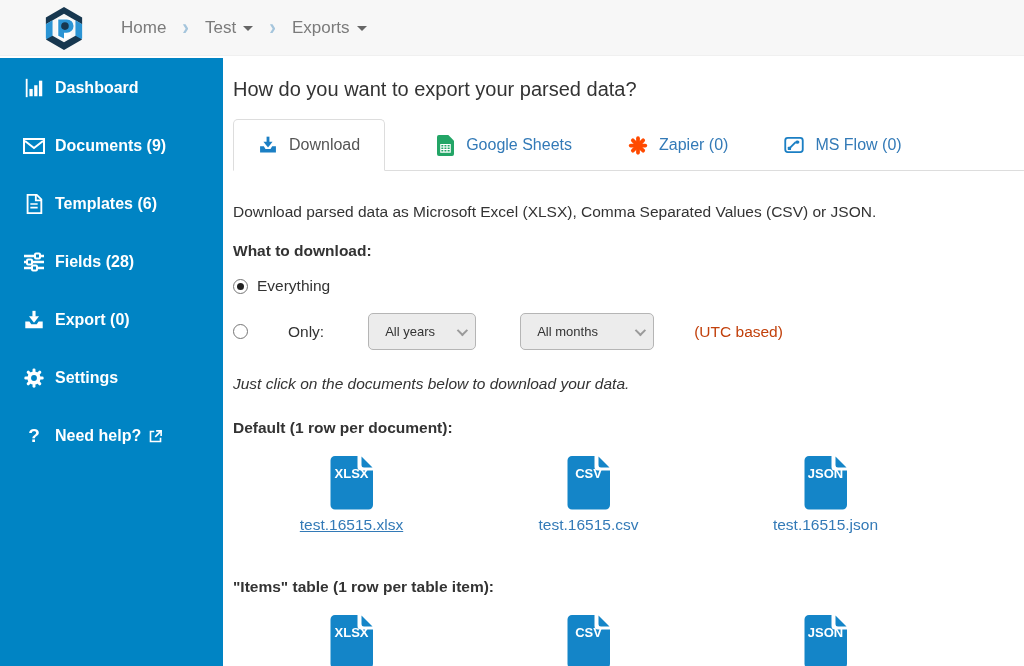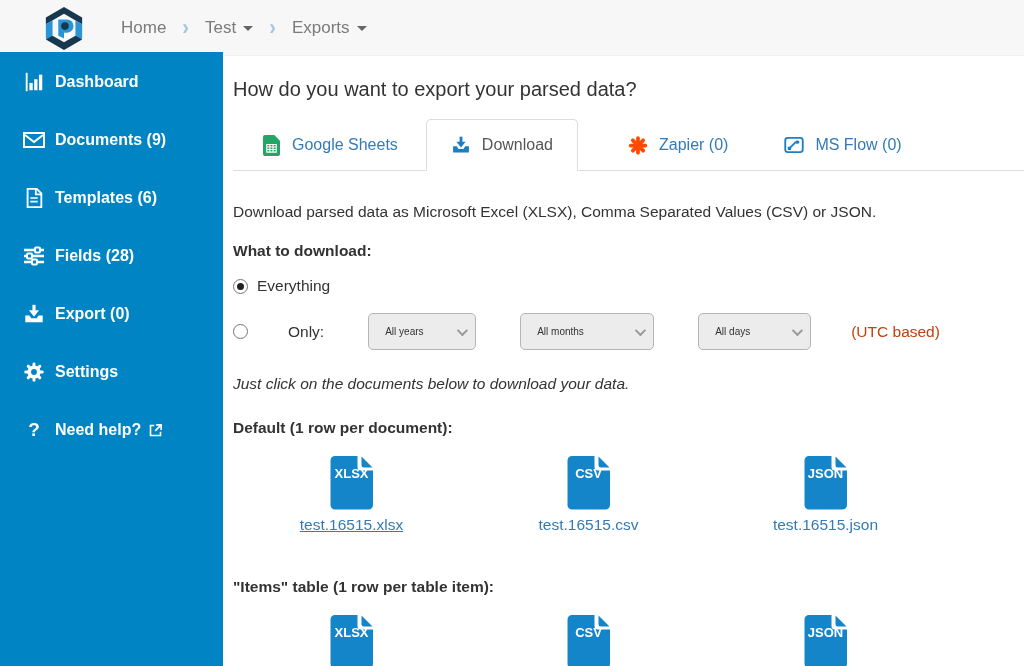--- a/index.html
+++ b/index.html
@@ -25,21 +25,21 @@
   .crumb { display: inline-flex; align-items: center; cursor: pointer; }
   .crumb-sep { color: #a5c5dc; font-size: 20px; margin: 0 16px; font-weight: bold; transform: scaleY(1.1); }
   .caret-down {
     display: inline-block; width: 0; height: 0; margin-left: 7px; margin-top: 2px;
     border-left: 5px solid transparent; border-right: 5px solid transparent;
     border-top: 5px solid #666;
   }
 
   
   .sidebar {
-    position: absolute; top: 52px; left: 0; bottom: 0; width: 223px;
+    position: absolute; top: 58px; left: 0; bottom: 0; width: 223px;
     background: #0084c4;
   }
   .side-nav { list-style: none; padding-top: 1px; }
   .side-item {
     height: 58px; display: flex; align-items: center;
     padding-left: 22px; color: #fff; font-size: 16px; font-weight: 700;
     cursor: pointer;
   }
   .side-icon { width: 24px; height: 24px; margin-right: 9px; display: inline-flex; align-items: center; justify-content: center; flex: none; }
   .side-icon svg { display: block; }
@@ -79,21 +79,21 @@
     border: 1px solid #767676; background: #fff; margin-right: 9px; flex: none;
     display: inline-flex; align-items: center; justify-content: center; cursor: pointer;
   }
   .radio.checked::after { content: ""; width: 7px; height: 7px; border-radius: 50%; background: #222; }
   .radio-label { font-size: 15.5px; cursor: pointer; }
 
   .only-row { margin-top: 18px; margin-bottom: 0; gap: 31px; }
   .select {
     display: inline-flex; align-items: center; justify-content: space-between;
     height: 37px; background: #ececec; border: 1px solid #b5b5b5; border-radius: 5px;
-    padding: 0 10px 0 16px; margin-left: 13px; font-size: 10px; color: #333; cursor: pointer;
+    padding: 0 10px 0 16px; margin-left: 13px; font-size: 13px; color: #333; cursor: pointer;
   }
   .select:first-of-type { margin-left: 15px; }
   .sel-years { width: 108px; }
   .sel-months { width: 134px; }
   .sel-days { width: 113px; }
   .sel-chevron {
     width: 8px; height: 8px; border-right: 2px solid #9a9a9a; border-bottom: 2px solid #9a9a9a;
     transform: rotate(45deg) translateY(-2px); margin-left: 8px; flex: none;
   }
   .utc-note { margin-left: 9px; font-size: 15.5px; color: #c2410c; }
@@ -231,38 +231,38 @@
       </span>
     </li>
 
   </ul>
 </aside>
 
 <main class="main">
   <h1 class="page-title">How do you want to export your parsed data?</h1>
 
   <ul class="tabs">
-    <li class="tab">
-      <span class="tab-icon">
-        <svg width="17" height="21" viewBox="0 0 18 22">
-            <path d="M2 0 h10 l6 6 v14 a2 2 0 0 1 -2 2 H2 a2 2 0 0 1 -2 -2 V2 a2 2 0 0 1 2 -2 Z" fill="#23a566"></path>
-            <path d="M4 10 h10 v8 H4 Z M4 12.6 h10 M4 15.2 h10 M7.3 10 v8 M10.6 10 v8" fill="none" stroke="#fff" stroke-width="1.2"></path>
-          </svg>
-      </span>
-      <span>Google Sheets</span>
-    </li>
     <li class="tab active">
       <span class="tab-icon">
         <svg width="20" height="20" viewBox="0 0 24 24">
             <rect x="10.3" y="2" width="3.4" height="6.5" fill="#1b7fc4"></rect>
             <polygon points="6.5,8 17.5,8 12,15" fill="#1b7fc4"></polygon>
             <path d="M2.5 13.5 V21 H21.5 V13.5 H17 l-2 3.2 H9 l-2 -3.2 Z" fill="#1b7fc4"></path>
           </svg>
       </span>
       <span>Download</span>
+    </li>
+    <li class="tab">
+      <span class="tab-icon">
+        <svg width="17" height="21" viewBox="0 0 18 22">
+            <path d="M2 0 h10 l6 6 v14 a2 2 0 0 1 -2 2 H2 a2 2 0 0 1 -2 -2 V2 a2 2 0 0 1 2 -2 Z" fill="#23a566"></path>
+            <path d="M4 10 h10 v8 H4 Z M4 12.6 h10 M4 15.2 h10 M7.3 10 v8 M10.6 10 v8" fill="none" stroke="#fff" stroke-width="1.2"></path>
+          </svg>
+      </span>
+      <span>Google Sheets</span>
     </li>
     <li class="tab">
       <span class="tab-icon">
         <svg width="21" height="21" viewBox="0 0 24 24">
           <g fill="#ff4a00">
             <rect x="9.75" y="1" width="4.5" height="22" rx="2.2"></rect>
             <rect x="9.75" y="1" width="4.5" height="22" rx="2.2" transform="rotate(45 12 12)"></rect>
             <rect x="9.75" y="1" width="4.5" height="22" rx="2.2" transform="rotate(90 12 12)"></rect>
             <rect x="9.75" y="1" width="4.5" height="22" rx="2.2" transform="rotate(135 12 12)"></rect>
             <circle cx="12" cy="12" r="4.5"></circle>
@@ -299,24 +299,20 @@
       <span class="radio"></span>
       <span class="radio-label">Only:</span>
       <span class="select sel-years">
         <span>All years</span>
         <span class="sel-chevron"></span>
       </span>
       <span class="select sel-months">
         <span>All months</span>
         <span class="sel-chevron"></span>
       </span>
-      <span class="select sel-days">
-        <span>All days</span>
-        <span class="sel-chevron"></span>
-      </span>
       <span class="utc-note">(UTC based)</span>
     </div>
 
     <p class="click-hint">Just click on the documents below to download your data.</p>
 
     <section class="files-section">
       <p class="bold-label">Default (1 row per document):</p>
       <div class="files-row">
 
         <div class="file-cell">

